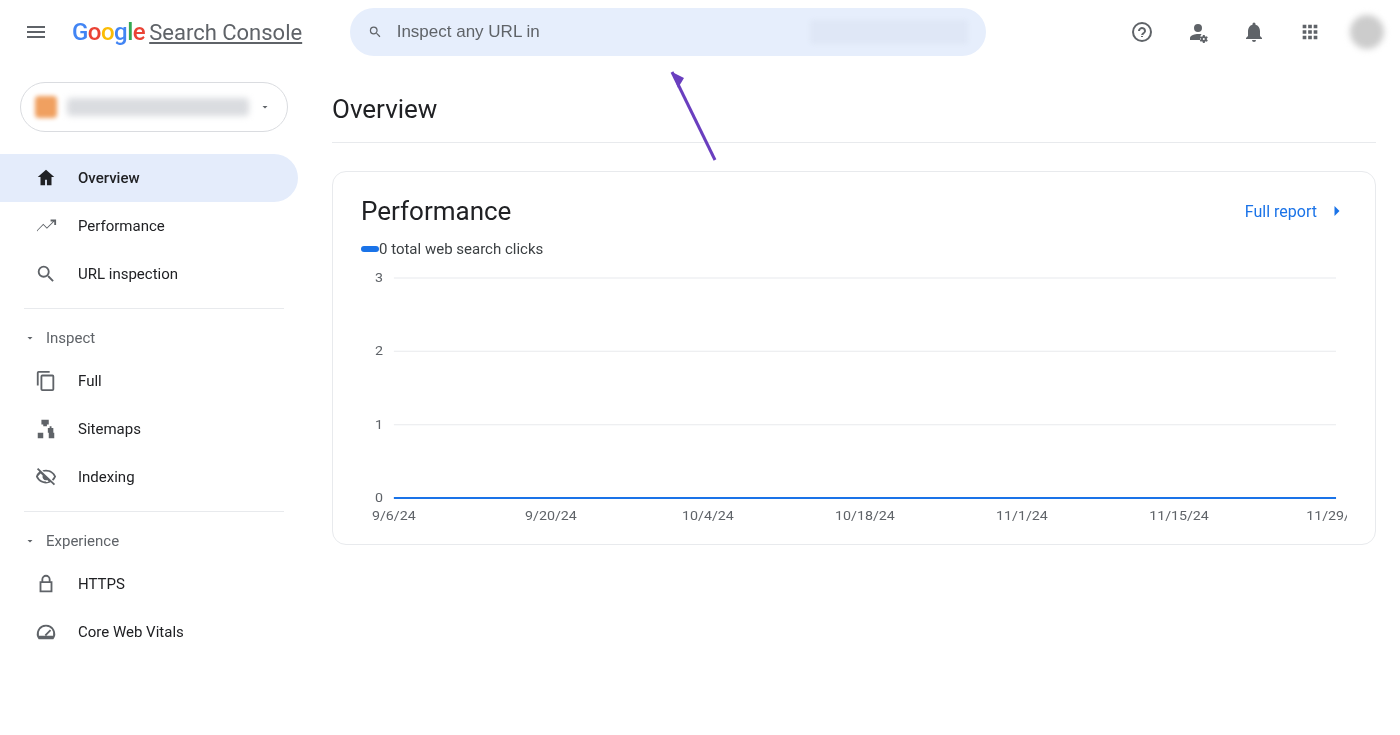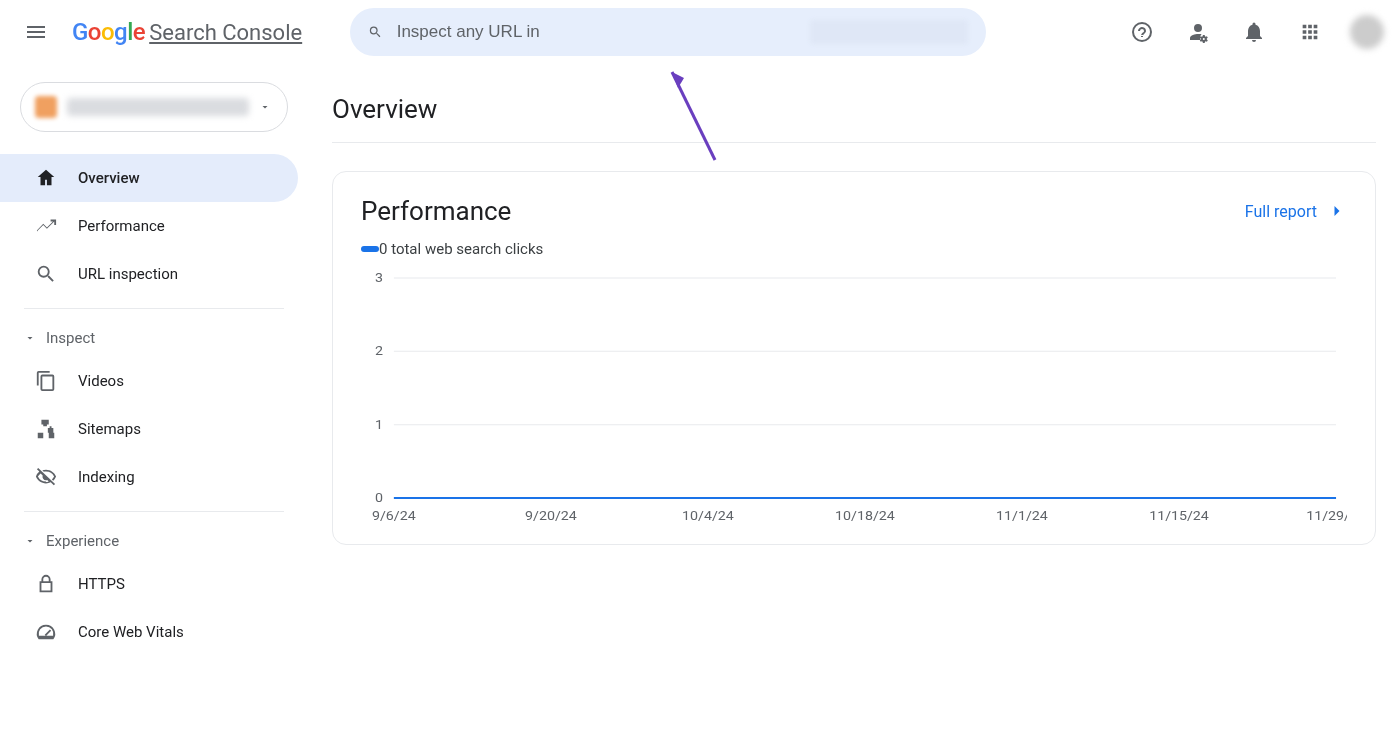--- a/index.html
+++ b/index.html
@@ -193,21 +193,21 @@
           <path fill="#5f6368" d="M7 10l5 5 5-5z"></path>
         </svg>
       <span>Inspect</span>
     </div>
     <div class="nav-item">
       <span class="nicon">
           <svg width="22" height="22" viewBox="0 0 24 24">
             <path fill="currentColor" d="M16 1H4a2 2 0 00-2 2v14h2V3h12V1zm3 4H8a2 2 0 00-2 2v14a2 2 0 002 2h11a2 2 0 002-2V7a2 2 0 00-2-2zm0 16H8V7h11v14z"></path>
           </svg>
         </span>
-      <span>Videos</span>
+      <span>Full</span>
     </div>
     <div class="nav-item">
       <span class="nicon">
           <svg width="22" height="22" viewBox="0 0 24 24">
             <path fill="currentColor" d="M9 2h6v5h-2v2h5v2h2v5h-6v-5h2v-2h-4V9H9V7H7V2h2zm-6 14h6v6H3v-6zm12 0h6v6h-6v-6z"></path>
           </svg>
         </span>
       <span>Sitemaps</span>
     </div>
     <div class="nav-item">

